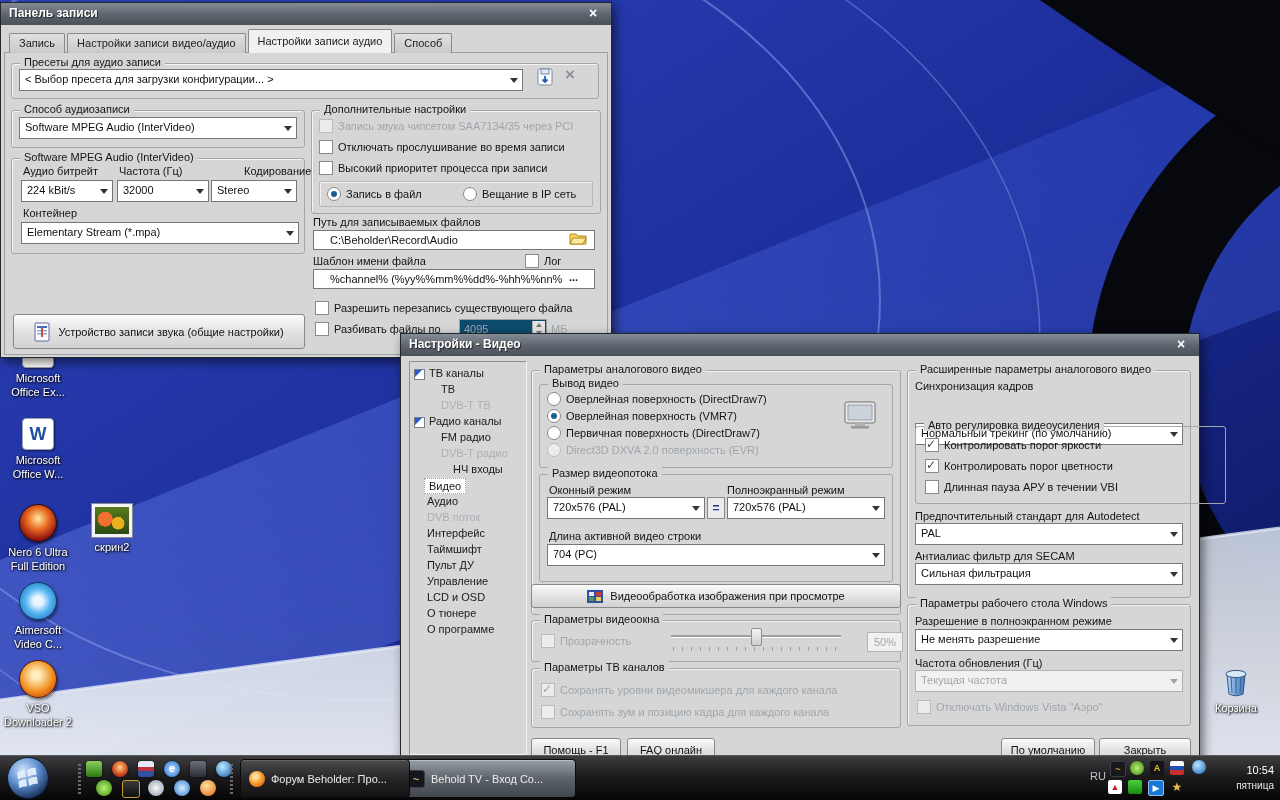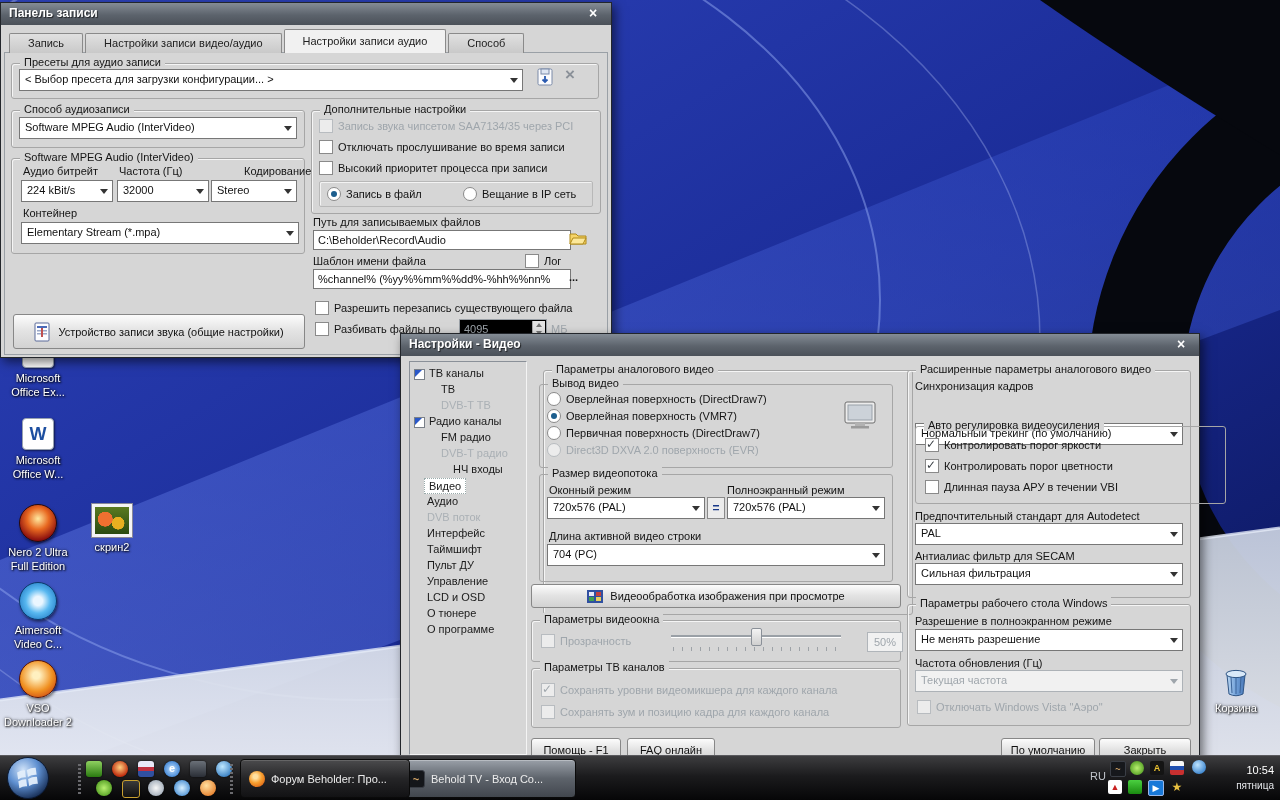--- a/index.html
+++ b/index.html
@@ -16,36 +16,36 @@
   .tclose{position:absolute;right:10px;top:2px;width:16px;text-align:center;font-size:14px;font-weight:bold;color:#fff;cursor:default;}
   .grp{position:absolute;border:1px solid #a6a6a6;border-radius:3px;box-shadow:inset 1px 1px 0 rgba(255,255,255,.75);}
   .glab{position:absolute;top:-8px;left:8px;background:#d6d6d6;padding:0 4px;font-size:11px;color:#141414;white-space:nowrap;}
   .combo{position:absolute;height:20px;background:#fff;border:1px solid #777;font-size:11px;}
   .combo .ctext{position:absolute;left:5px;top:3px;right:18px;white-space:nowrap;overflow:hidden;color:#111;}
   .combo .carr{position:absolute;right:1px;top:1px;bottom:1px;width:15px;display:flex;align-items:center;justify-content:center;}
   .combo .carr i{width:0;height:0;border-left:4px solid transparent;border-right:4px solid transparent;border-top:5px solid #333;}
   .combo.dis{background:#f1f1f1;border-color:#adb2b7;}
   .combo.dis .ctext{color:#9fa6ac;}
   .combo.dis .carr i{border-top-color:#9fa6ac;}
-  .input{position:absolute;height:18px;background:#fff;border:1px solid #777;font-size:11px;line-height:18px;padding:0 4px;white-space:nowrap;overflow:hidden;color:#111;}
+  .input{position:absolute;height:18px;background:#fff;border:1px solid #777;font-size:11px;line-height:18px;padding:0 16px;white-space:nowrap;overflow:hidden;color:#111;}
   .btn{position:absolute;background:linear-gradient(#fcfcfc,#e3e3e3 48%,#d2d2d2);border:1px solid #878787;border-radius:3px;font-size:11px;color:#111;display:flex;align-items:center;justify-content:center;white-space:nowrap;}
   .chk,.rad{position:absolute;font-size:11px;white-space:nowrap;color:#141414;display:flex;align-items:center;}
   .chk.dis,.rad.dis{color:#9fa6ac;}
   .cb{display:inline-block;width:12px;height:12px;background:#fff;border:1px solid #8a8a8a;margin-right:5px;position:relative;flex:0 0 auto;}
   .cb.checked::after{content:"✓";position:absolute;left:0px;top:-2px;font-size:12px;font-weight:bold;color:#3a3f44;}
   .cb.dis{background:#ececec;border-color:#b8bcc0;}
   .cb.checked.dis::after{color:#9fa6ac;}
   .rb{display:inline-block;width:12px;height:12px;background:#fff;border:1px solid #8a8a8a;border-radius:50%;margin-right:5px;position:relative;flex:0 0 auto;}
   .rb.sel::after{content:"";position:absolute;left:3px;top:3px;width:6px;height:6px;border-radius:50%;background:#1c5e8e;}
   .rb.dis{background:#ececec;border-color:#b8bcc0;}
   .tabbar{position:absolute;left:8px;top:27px;height:23px;display:flex;align-items:flex-end;z-index:2;}
-  .tab{height:19px;line-height:19px;padding:0 18px;background:linear-gradient(#e0e0e0,#c9c9c9);border:1px solid #8a8a8a;border-bottom:none;border-radius:2px 2px 0 0;margin-right:2px;font-size:11px;color:#222;}
+  .tab{height:19px;line-height:19px;padding:0 9px;background:linear-gradient(#e0e0e0,#c9c9c9);border:1px solid #8a8a8a;border-bottom:none;border-radius:2px 2px 0 0;margin-right:2px;font-size:11px;color:#222;}
   .tab.active{height:23px;line-height:23px;background:#f1f1f1;position:relative;z-index:3;}
   .panel{position:absolute;border:1px solid #9aa0a6;background:#d6d6d6;}
-  .spin{position:absolute;height:18px;background:#000000;border:1px solid #9aa0a6;font-size:11px;color:#9fa6ac;line-height:18px;padding:0 16px 0 4px;}
+  .spin{position:absolute;height:18px;background:#0c4a6e;border:1px solid #9aa0a6;font-size:11px;color:#9fa6ac;line-height:18px;padding:0 16px 0 4px;}
   .spinbtns{position:absolute;right:1px;top:1px;bottom:1px;width:12px;background:#e4e4e4;border-left:1px solid #aaa;display:flex;flex-direction:column;align-items:center;justify-content:space-around;}
   .spinbtns i{width:0;height:0;border-left:3px solid transparent;border-right:3px solid transparent;}
   .spinbtns i.up{border-bottom:4px solid #777;}
   .spinbtns i.dn{border-top:4px solid #777;}
   
   .tree{position:absolute;background:#d6d6d6;border:1px solid;border-color:#8a9098 #f4f4f4 #f4f4f4 #8a9098;}
   .ti{position:absolute;font-size:11px;white-space:nowrap;color:#1a1a1a;}
   .ti.dis{color:#aab0b5;}
   .ti.sel{background:#fff;padding:1px 4px;border:1px dotted #9aa;}
   .texp{position:absolute;width:9px;height:9px;background:#fff;border:1px solid #7a8088;}
@@ -126,21 +126,21 @@
   <div class="dicon" style="left:2px;top:418px;">
     <div class="dimg sq word"></div>
     <div class="dlabel">
         <span style="display:block">Microsoft</span>
         <span style="display:block">Office W...</span>
       </div>
   </div>
   <div class="dicon" style="left:2px;top:504px;">
     <div class="dimg circ nero"></div>
     <div class="dlabel">
-        <span style="display:block">Nero 2 Ultra</span>
+        <span style="display:block">Nero 6 Ultra</span>
         <span style="display:block">Full Edition</span>
       </div>
   </div>
   <div class="dicon" style="left:76px;top:504px;">
     <div class="dimg photo"></div>
     <div class="dlabel">
         <span style="display:block">скрин2</span>
         <span style="display:block"></span>
       </div>
   </div>
@@ -343,21 +343,21 @@
     <div class="ti" style="left:26px;top:161px;">Аудио</div>
     <div class="ti dis" style="left:26px;top:177px;">DVB поток</div>
     <div class="ti" style="left:26px;top:193px;">Интерфейс</div>
     <div class="ti" style="left:26px;top:209px;">Таймшифт</div>
     <div class="ti" style="left:26px;top:225px;">Пульт ДУ</div>
     <div class="ti" style="left:26px;top:241px;">Управление</div>
     <div class="ti" style="left:26px;top:257px;">LCD и OSD</div>
     <div class="ti" style="left:26px;top:273px;">О тюнере</div>
     <div class="ti" style="left:26px;top:289px;">О программе</div>
 
-    <div class="grp" style="left:142px;top:36px;width:368px;height:243px;">
+    <div class="grp" style="left:130px;top:36px;width:368px;height:243px;">
       <span class="glab">Параметры аналогового видео</span>
     </div>
     <div class="grp" style="left:138px;top:50px;width:352px;height:82px;box-shadow:none;">
       <span class="glab">Вывод видео</span>
     </div>
     <div class="rad" style="left:146px;top:58px;">
       <span class="rb"></span>
       <span>Оверлейная поверхность (DirectDraw7)</span>
     </div>
     <div class="rad" style="left:146px;top:75px;">

